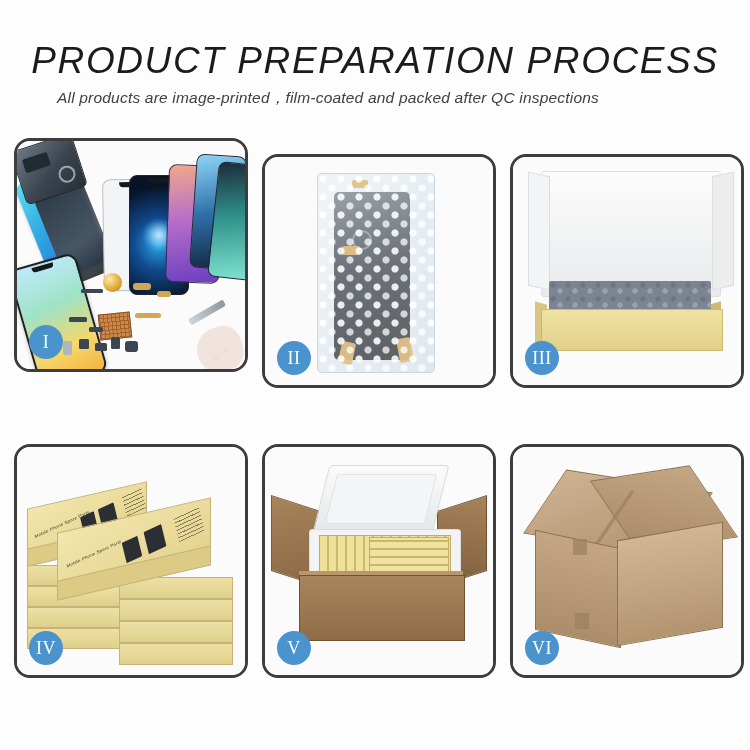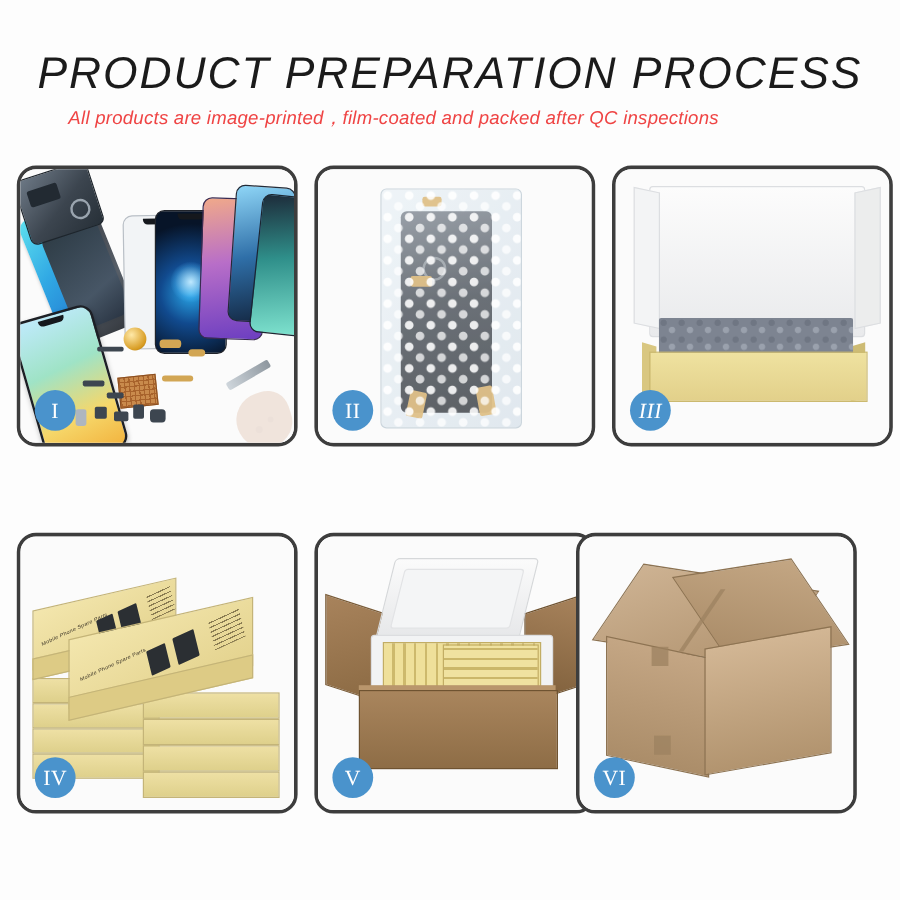--- a/index.html
+++ b/index.html
@@ -12,28 +12,28 @@
 
   
   .header{position:absolute;left:0;top:0;width:750px;height:128px;font-style:italic;}
   .title{
     position:absolute;left:0;top:40px;width:750px;text-align:center;
     font-size:37px;letter-spacing:1.6px;color:#1b1b1b;font-weight:400;
     font-family:"Liberation Sans", sans-serif;
   }
   .subtitle{
     position:absolute;left:0;top:88px;width:656px;text-align:center;
-    font-size:15.5px;color:#ef4444;letter-spacing:.2px;
+    font-size:15.5px;color:#404040;letter-spacing:.2px;
   }
 
   
   .grid{position:absolute;left:0;top:138px;width:750px;height:560px;}
   .cell{position:absolute;width:234px;height:234px;}
-  .c1{left:14px;top:0;}     .c2{left:262px;top:0;border-radius:22px;}     .c3{left:510px;top:0;font-style:italic;}
-  .c4{left:14px;top:306px;} .c5{left:262px;top:306px;} .c6{left:480px;top:306px;}
+  .c1{left:14px;top:0;}     .c2{left:262px;top:16px;border-radius:22px;}     .c3{left:510px;top:16px;}
+  .c4{left:14px;top:306px;} .c5{left:262px;top:306px;} .c6{left:510px;top:306px;}
 
   .panel{
     position:absolute;inset:0;border:3px solid #3d3d3d;border-radius:16px;
     background:#ffffff;overflow:hidden;
   }
   .stage{position:absolute;inset:0;background:#fbfbfb;}
 
   .badge{
     position:absolute;left:12px;bottom:10px;width:34px;height:34px;border-radius:50%;
     background:#4a93cc;color:#ffffff;display:flex;align-items:center;justify-content:center;

